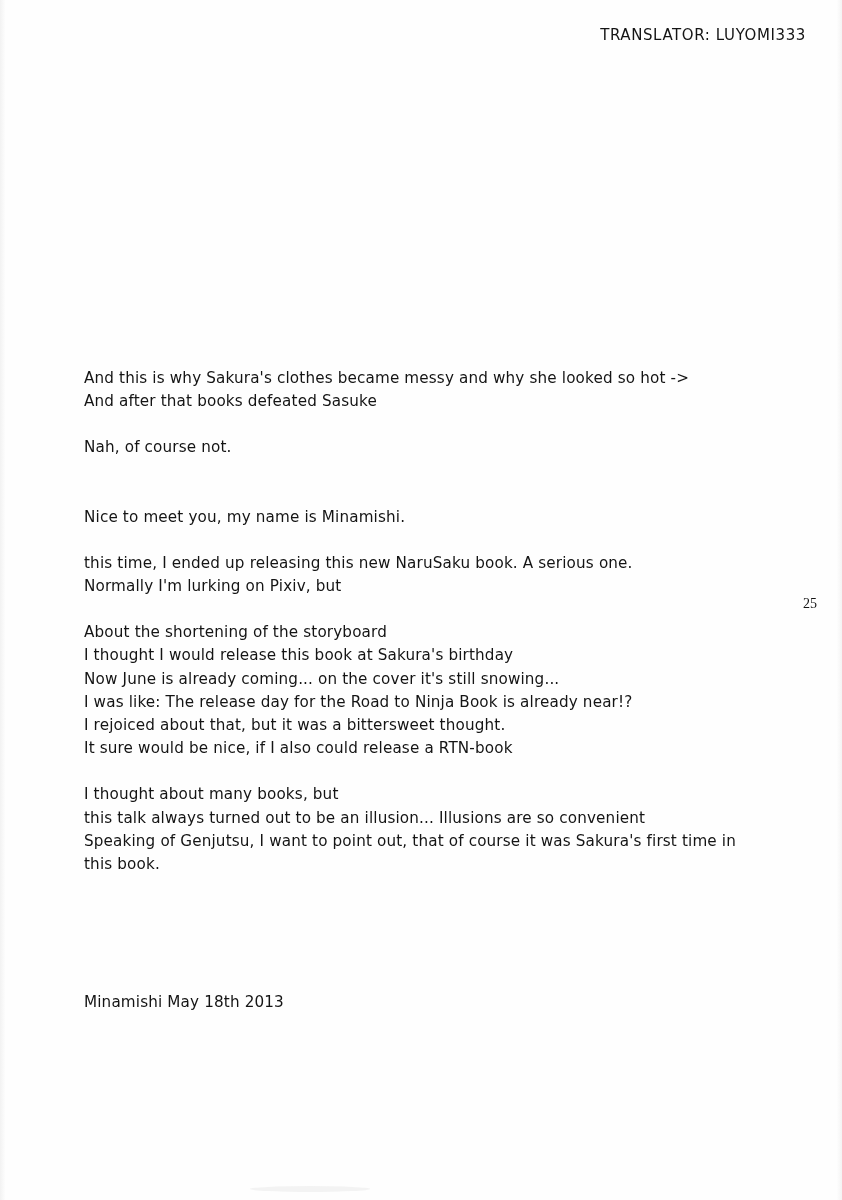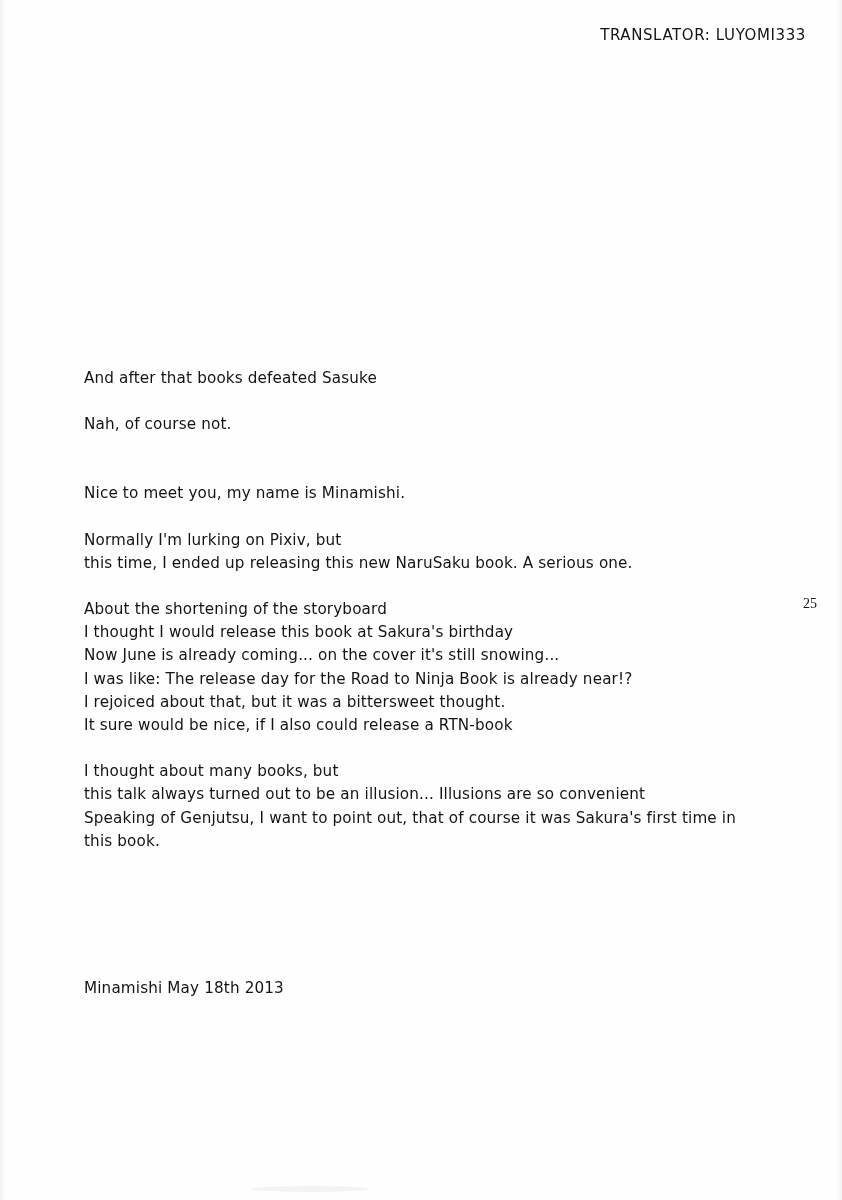--- a/index.html
+++ b/index.html
@@ -52,21 +52,21 @@
   .afterword p {
     margin: 0;
   }
   .afterword .para {
     margin-bottom: 0;
   }
   .gap-sm { height: 23px; }
   .gap-md { height: 46px; }
   .line { white-space: pre-wrap; }
   .signoff {
-    margin-top: 9px;
+    margin-top: 0;
   }
   .faint-edge {
     position: absolute;
     left: 0;
     top: 0;
     width: 6px;
     height: 1200px;
     background: linear-gradient(to right, #f2f2f2, #ffffff);
     pointer-events: none;
   }
@@ -99,40 +99,41 @@
   <div class="faint-edge"></div>
   <div class="faint-edge-right"></div>
 
   <div class="translator-credit">TRANSLATOR: LUYOMI333</div>
 
   <div class="page-number">25</div>
 
   <div class="afterword">
 
     <div class="para">
+      <p class="line">And this is why Sakura's clothes became messy and why she looked so hot -&gt;</p>
       <p class="line">And after that books defeated Sasuke</p>
     </div>
 
     <div class="gap-sm"></div>
 
     <div class="para">
       <p class="line">Nah, of course not.</p>
     </div>
 
     <div class="gap-md"></div>
 
     <div class="para">
       <p class="line">Nice to meet you, my name is Minamishi.</p>
     </div>
 
     <div class="gap-sm"></div>
 
     <div class="para">
+      <p class="line">this time, I ended up releasing this new NaruSaku book. A serious one.</p>
       <p class="line">Normally I'm lurking on Pixiv, but</p>
-      <p class="line">this time, I ended up releasing this new NaruSaku book. A serious one.</p>
     </div>
 
     <div class="gap-sm"></div>
 
     <div class="para">
       <p class="line">About the shortening of the storyboard</p>
       <p class="line">I thought I would release this book at Sakura's birthday</p>
       <p class="line">Now June is already coming... on the cover it's still snowing...</p>
       <p class="line">I was like: The release day for the Road to Ninja Book is already near!?</p>
       <p class="line">I rejoiced about that, but it was a bittersweet thought.</p>

